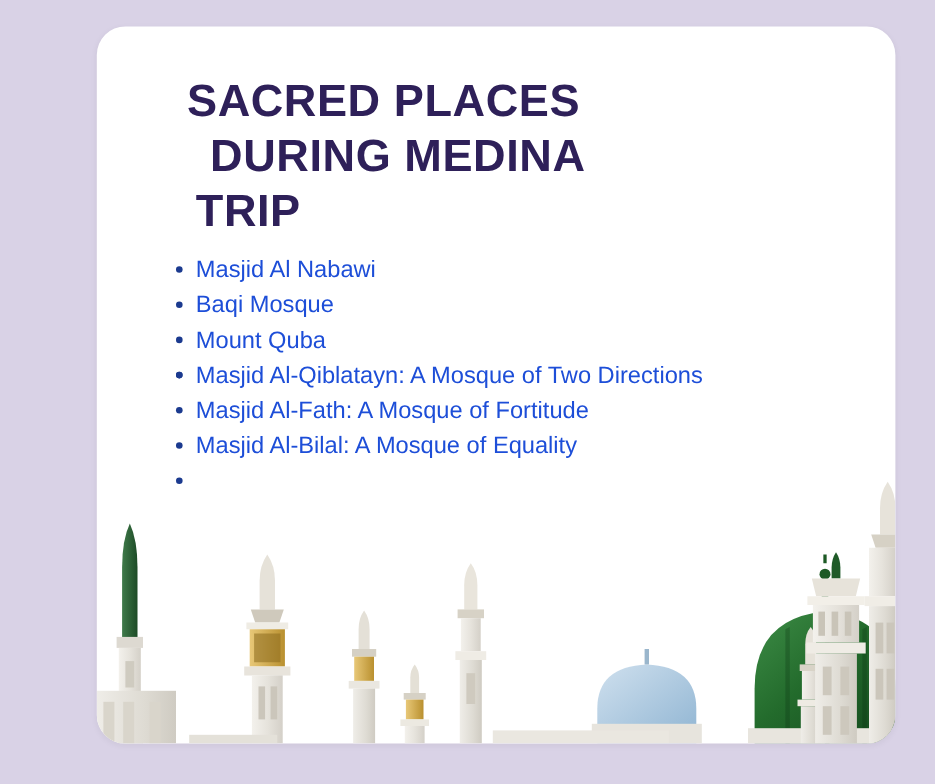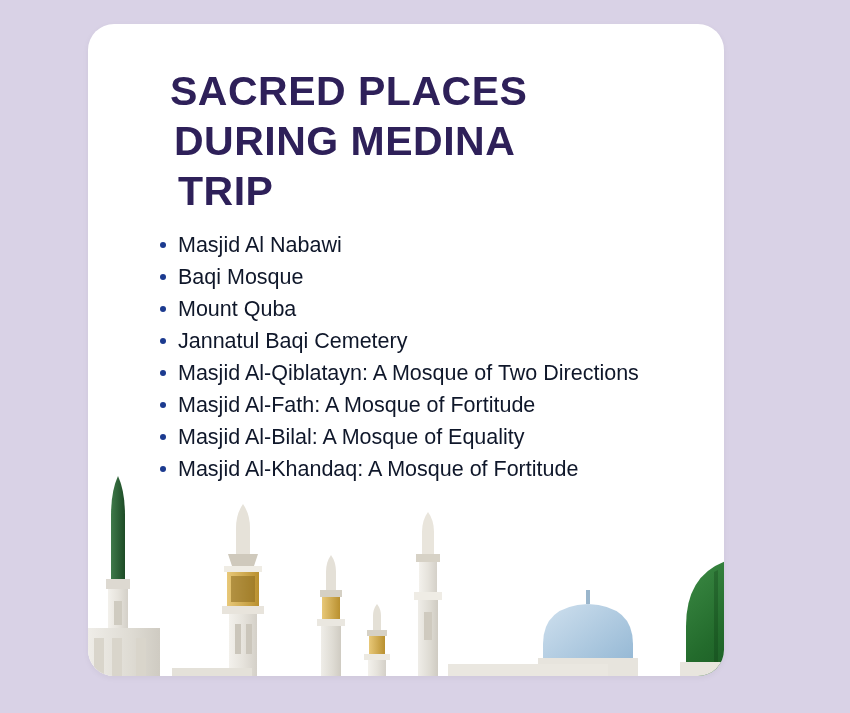--- a/index.html
+++ b/index.html
@@ -16,21 +16,21 @@
   .page {
     position: relative;
     width: 850px;
     height: 713px;
     background: #d9d2e6;
   }
   .card {
     position: absolute;
     left: 88px;
     top: 24px;
-    width: 636px;
+    width: 726px;
     height: 652px;
     background: #ffffff;
     border-radius: 26px;
     overflow: hidden;
     box-shadow: 0 2px 6px rgba(0,0,0,0.05);
   }
   .title {
     position: absolute;
     left: 82px;
     top: 42px;
@@ -39,36 +39,36 @@
     font-size: 41px;
     line-height: 50px;
     font-weight: bold;
     letter-spacing: 0.5px;
     text-transform: uppercase;
   }
   .title .line {
     display: block;
     white-space: pre;
   }
-  .title .line.l2 { padding-left: 4px; }
+  .title .line.l2 { padding-left: 4px; margin-left: 17px; }
   .title .line.l3 { padding-left: 8px; }
 
   .list {
     position: absolute;
     left: 48px;
     top: 205px;
     width: 680px;
     margin: 0;
     padding: 0;
     list-style: none;
     z-index: 5;
   }
   .list li {
     position: relative;
-    color: #0f172a;
+    color: #1d4ed8;
     font-size: 21.5px;
     line-height: 32px;
     padding-left: 42px;
     white-space: nowrap;
   }
   .list li .bullet {
     position: absolute;
     left: 24px;
     top: 13px;
     width: 6px;
@@ -99,25 +99,25 @@
     <div class="title">
       <span class="line l1">SACRED PLACES</span>
       <span class="line l2">DURING MEDINA</span>
       <span class="line l3">TRIP</span>
     </div>
 
     <ul class="list">
       <li><span class="bullet"></span><span>Masjid Al Nabawi</span></li>
       <li><span class="bullet"></span><span>Baqi Mosque</span></li>
       <li><span class="bullet"></span><span>Mount Quba</span></li>
-      <li><span class="bullet"></span><span>Jannatul Baqi Cemetery</span></li>
+      <li><span class="bullet"></span></li>
       <li><span class="bullet"></span><span>Masjid Al-Qiblatayn: A Mosque of Two Directions</span></li>
       <li><span class="bullet"></span><span>Masjid Al-Fath: A Mosque of Fortitude</span></li>
       <li><span class="bullet"></span><span>Masjid Al-Bilal: A Mosque of Equality</span></li>
-      <li><span class="bullet"></span><span>Masjid Al-Khandaq: A Mosque of Fortitude</span></li>
+      <li><span class="bullet"></span></li>
     </ul>
 
     <div class="skyline">
       <svg width="726" height="300" viewBox="0 0 726 300" xmlns="http://www.w3.org/2000/svg">
         <defs>
           <linearGradient id="stone" x1="0" y1="0" x2="1" y2="0">
             <stop offset="0%" stop-color="#f3f1ec"></stop>
             <stop offset="50%" stop-color="#e6e3dc"></stop>
             <stop offset="100%" stop-color="#d4d0c8"></stop>
           </linearGradient>

